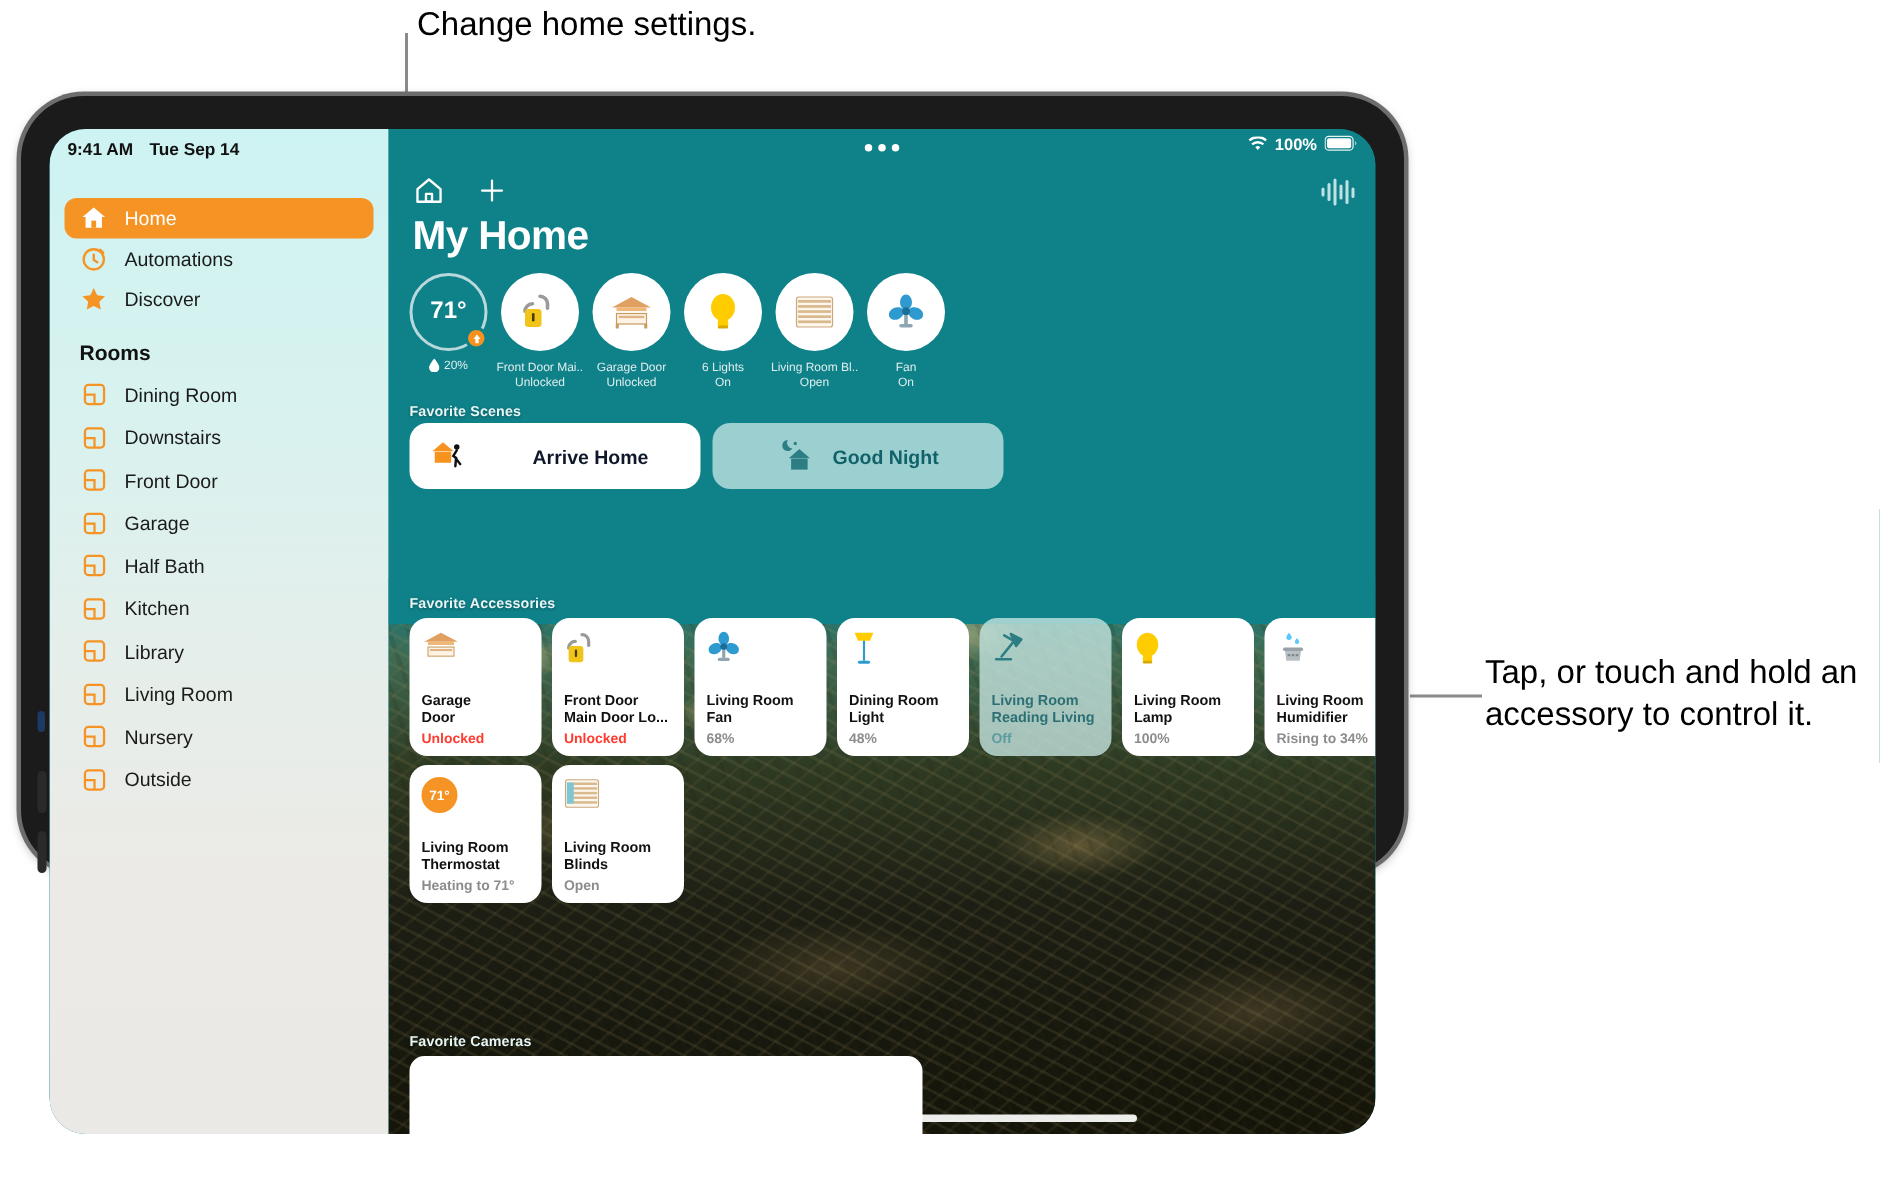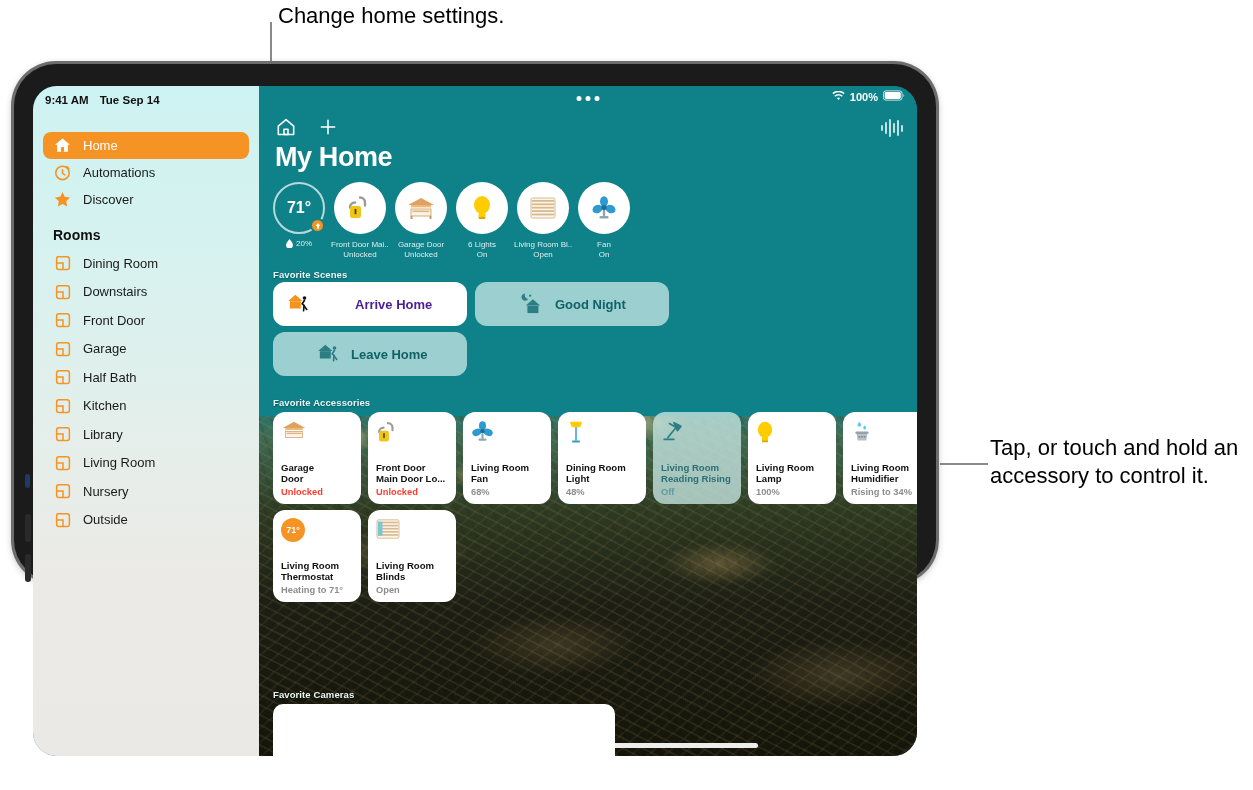--- a/index.html
+++ b/index.html
@@ -95,21 +95,21 @@
   .humid{ display:flex; align-items:center; gap:3px; margin-top:5px;
     color:rgba(255,255,255,.86); font-size:8px; font-weight:500; }
 
   
   .sechdr{ position:absolute; font-size:9.5px; font-weight:600; color:#e8f6f6;
     letter-spacing:.1px; text-shadow:0 1px 2px rgba(0,0,0,.35); }
 
   
   .scene{ position:absolute; height:44px; border-radius:12px; display:flex;
     align-items:center; gap:10px; padding:0 14px; font-size:13px; font-weight:700; }
-  .scene.on{ background:#fff; color:#4c1d95;gap:44px; }
+  .scene.on{ background:#fff; color:#0f172a;gap:44px; }
   .scene.off{ background:rgba(210,238,236,.72); color:#116168;padding-left:44px; }
 
   
   .acc{ position:absolute; width:88px; height:92px; border-radius:12px;
     padding:8px 8px 7px 8px; display:flex; flex-direction:column;
     justify-content:space-between; }
   .acc.on{ background:#fff; }
   .acc.off{ background:rgba(196,227,222,.80); }
   .acc .ico{ height:26px; display:flex; align-items:flex-start; }
   .acc .t{ font-size:9.6px; font-weight:700; line-height:1.22; color:#111; }
@@ -462,32 +462,20 @@
           <svg width="26" height="22" viewBox="0 0 28 24">
               <path d="M6.5 1.5a4 4 0 1 0 3.4 6.2A4.3 4.3 0 0 1 6.5 1.5z" fill="#2c7e84"></path>
               <circle cx="12" cy="4" r="1.2" fill="#2c7e84"></circle>
               <path d="M15 8 7.5 14.5v.2h15V14.5z" fill="#2c7e84"></path>
               <rect x="9" y="15" width="12" height="8" fill="#2c7e84"></rect>
             </svg>
         </span>
         <span>Good Night</span>
       </div>
 
-      <div class="scene off" style="left:14px; top:246px; width:194px;">
-        <span>
-          <svg width="24" height="22" viewBox="0 0 26 24">
-              <path d="M9 3 1.5 9.5v.2h15V9.5z" fill="#2c7e84"></path>
-              <rect x="3" y="10" width="12" height="8" fill="#2c7e84"></rect>
-              <circle cx="19" cy="6.5" r="2" fill="#2c7e84"></circle>
-              <path d="M19 9l-2.5 4 2 1.5-.5 6" stroke="#2c7e84" stroke-width="1.8" fill="none" stroke-linecap="round"></path>
-              <path d="M18.5 15l3 4" stroke="#2c7e84" stroke-width="1.8" fill="none" stroke-linecap="round"></path>
-            </svg>
-        </span>
-        <span>Leave Home</span>
-      </div>
 
       <div class="sechdr" style="left:14px; top:311px;">Favorite Accessories</div>
 
       <div class="acc on" style="left:14px; top:326px;">
         <div class="ico">
           <svg width="26" height="21" viewBox="0 0 30 24">
               <path d="M15 2 2 9h26z" fill="#e0a060"></path>
               <rect x="5" y="9" width="20" height="2.4" fill="#f0b878"></rect>
               <rect x="5" y="13" width="20" height="7" fill="#fdf3e6" stroke="#c99a5e" stroke-width=".8"></rect>
               <rect x="6.5" y="14.5" width="17" height="1.6" fill="#e0b484"></rect>
@@ -555,21 +543,21 @@
         <div class="ico">
           <svg width="24" height="23" viewBox="0 0 26 26" fill="none" stroke="#2c7e84" stroke-width="1.9" stroke-linecap="round" stroke-linejoin="round">
               <path d="M14 3 22 7l-4 5z" fill="#2c7e84"></path>
               <path d="M15.5 9.5 7 20"></path>
               <path d="M3 22h11"></path>
               <path d="M9 4 17.5 9"></path>
             </svg>
         </div>
         <div>
           <div class="t">Living Room</div>
-          <div class="t">Reading Rising</div>
+          <div class="t">Reading Living</div>
           <div class="s">Off</div>
         </div>
       </div>
 
       <div class="acc on" style="left:489px; top:326px;">
         <div class="ico">
           <svg width="18" height="25" viewBox="0 0 20 28">
               <ellipse cx="10" cy="11" rx="8" ry="9" fill="#ffcc00"></ellipse>
               <rect x="6.5" y="19" width="7" height="5" rx="1.4" fill="#ffcc00"></rect>
               <rect x="6.5" y="23" width="7" height="2" rx="1" fill="#d9a800"></rect>

